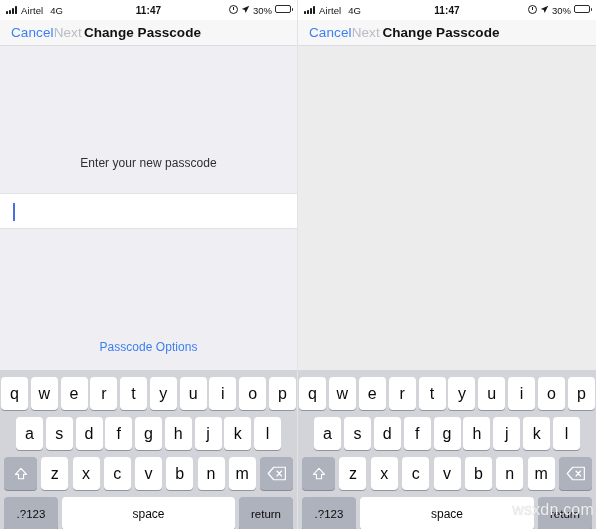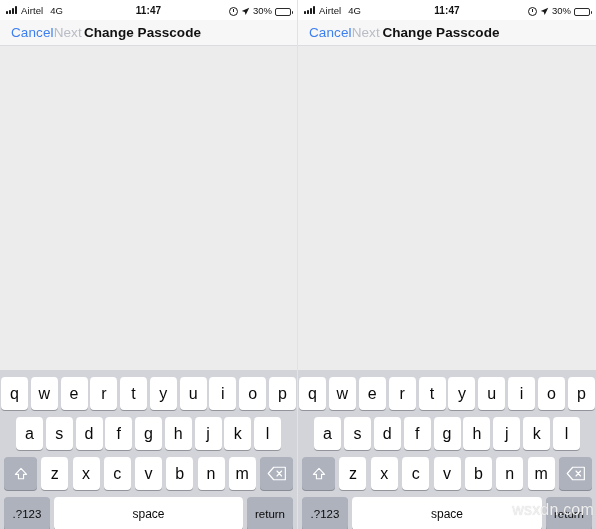--- a/index.html
+++ b/index.html
@@ -37,21 +37,21 @@
   .signal-bars i:nth-child(2){ height:4.5px; }
   .signal-bars i:nth-child(3){ height:6px; }
   .signal-bars i:nth-child(4){ height:8px; }
   .carrier{ font-size:9.5px; letter-spacing:.1px; }
   .net{ font-size:9.5px; margin-left:3px; }
   .status-center{
     position:absolute; left:0; right:0; text-align:center;
     font-size:10px; font-weight:700; letter-spacing:.1px;
   }
   .status-right{
-    margin-left:auto; display:flex; align-items:flex-end; gap:3px;
+    margin-left:auto; display:flex; align-items:flex-start; gap:3px;
     position:relative; z-index:2;
   }
   .alarm-icon{
     width:9px; height:9px; border:1.1px solid #1a1a1a; border-radius:50%;
     position:relative;
   }
   .alarm-icon::after{
     content:""; position:absolute; left:3.2px; top:1.6px;
     width:1px; height:3px; background:#1a1a1a;
   }
@@ -143,21 +143,21 @@
     width:27px;
     cursor:pointer;
     font-family:inherit;
     border:none;
     user-select:none;
   }
   .key.dark{
     background:#aeb2bd;
     box-shadow:0 1px 0 rgba(125,128,136,.85);
   }
-  .key.wide{ width:46px; font-size:11.5px; }
+  .key.wide{ width:54px; font-size:11.5px; }
   .key.space{ flex:1; margin:0 4px; font-size:12px; }
   .key.mod{ width:33px; }
   .key.shift{ width:33px; }
 
   .shift-glyph{ width:16px; height:16px; display:block; }
   .del-glyph{ width:20px; height:15px; display:block; }
 
   
   .watermark{
     position:absolute; right:2px; bottom:10px;
@@ -196,20 +196,27 @@
         <span class="battery"><span class="fill" style="width:30%"></span></span>
       </div>
     </div>
 
     <div class="nav-bar">
       <button class="nav-btn">Cancel</button>
       <div class="nav-title">Change Passcode</div>
       <button class="nav-btn disabled">Next</button>
     </div>
 
+    <div class="content">
+      <div class="prompt">Enter your new passcode</div>
+      <div class="field-row">
+        <span class="caret"></span>
+      </div>
+      <button class="passcode-options">Passcode Options</button>
+    </div>
 
     <div class="keyboard">
       <div class="kb-row r1">
         <button class="key">q</button>
         <button class="key">w</button>
         <button class="key">e</button>
         <button class="key">r</button>
         <button class="key">t</button>
         <button class="key">y</button>
         <button class="key">u</button>

